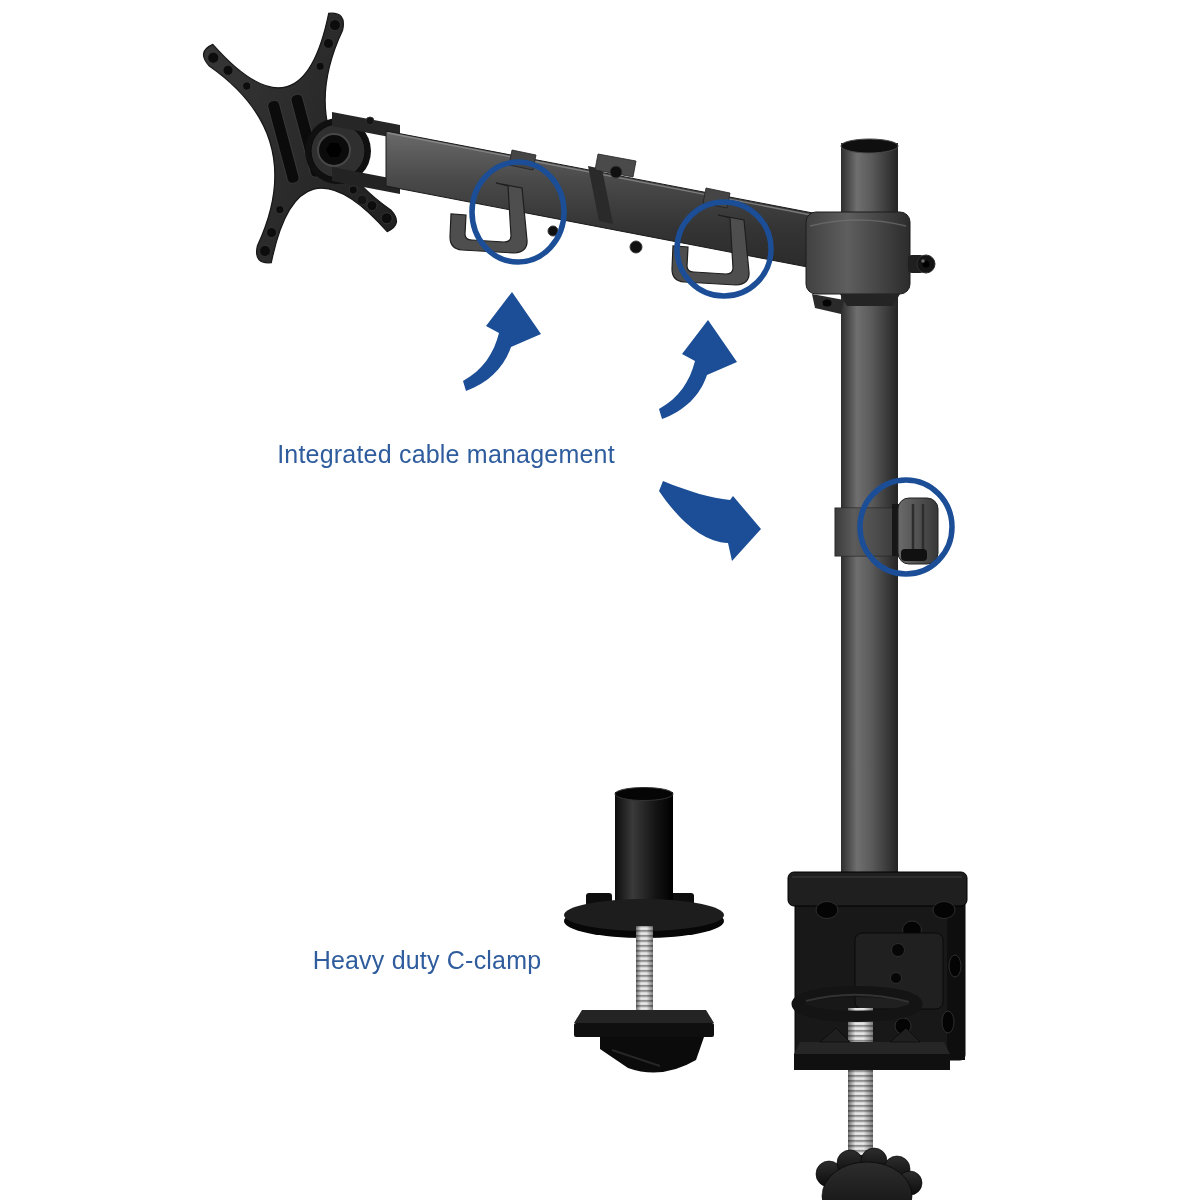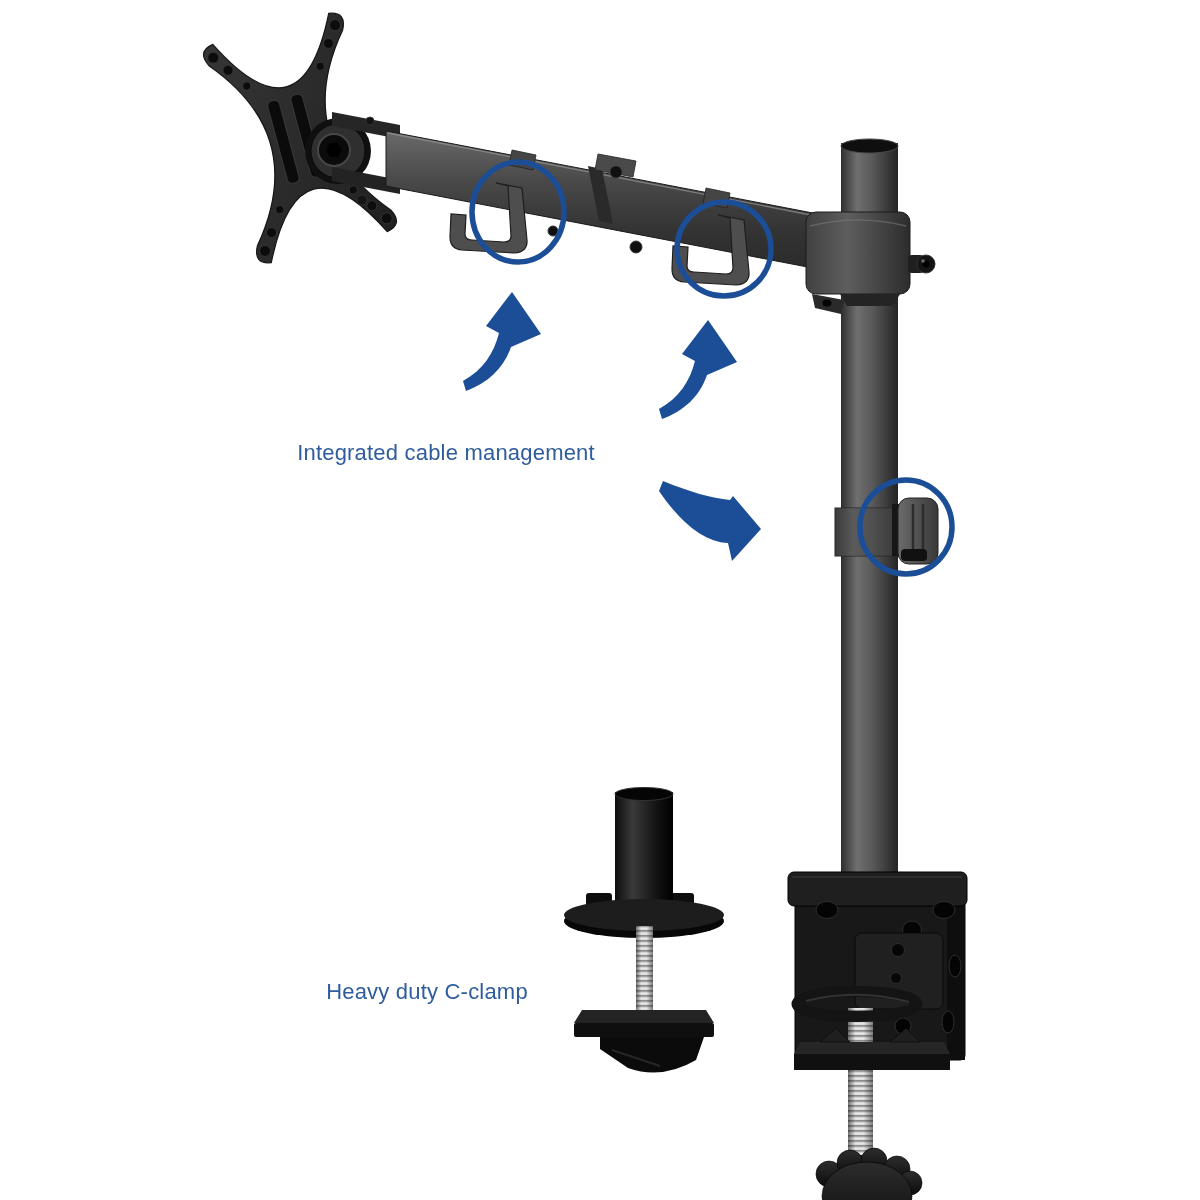--- a/index.html
+++ b/index.html
@@ -8,24 +8,24 @@
     --bg:#ffffff;
   }
   html,body{margin:0;padding:0;background:var(--bg);}
   .stage{
     position:relative;width:1200px;height:1200px;background:var(--bg);
     overflow:hidden;font-family:"Liberation Sans",sans-serif;
   }
   .stage svg{position:absolute;left:0;top:0;}
   .label{
     position:absolute;color:var(--label-blue);
-    font-size:22px;letter-spacing:.2px;white-space:nowrap;
+    font-size:25px;letter-spacing:.2px;white-space:nowrap;
   }
   .label-cable{left:446px;top:440px;transform:translateX(-50%);}
-  .label-clamp{left:427px;top:975px;transform:translateX(-50%);text-align:right;line-height:34px;}
+  .label-clamp{left:427px;top:943px;transform:translateX(-50%);text-align:right;line-height:34px;}
 </style>
 </head>
 <body>
 
 <div class="stage">
 <svg width="1200" height="1200" viewBox="0 0 1200 1200">
   <defs>
     <linearGradient id="plateG" x1="0" y1="0" x2="1" y2="1">
       <stop offset="0" stop-color="#363636"></stop>
           <stop offset="1" stop-color="#202020"></stop>

